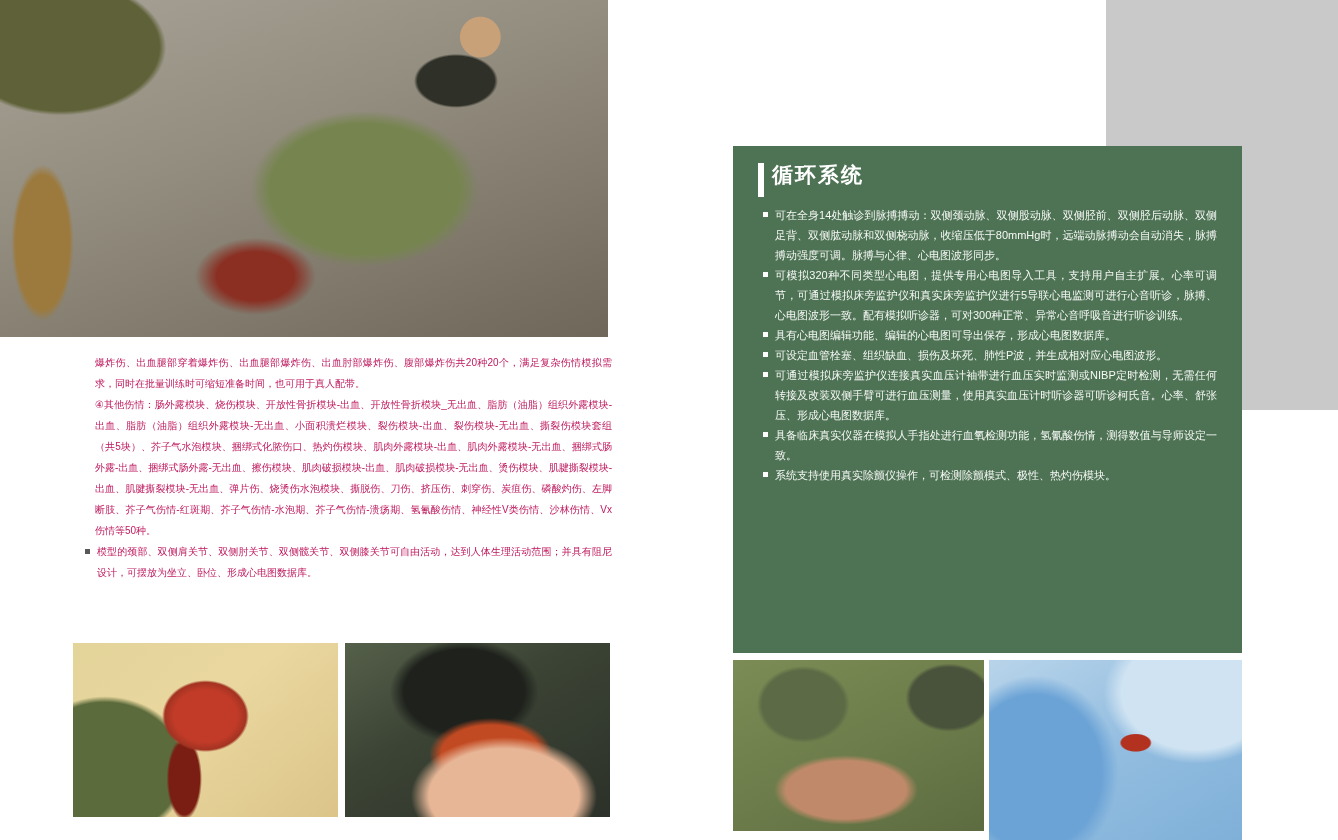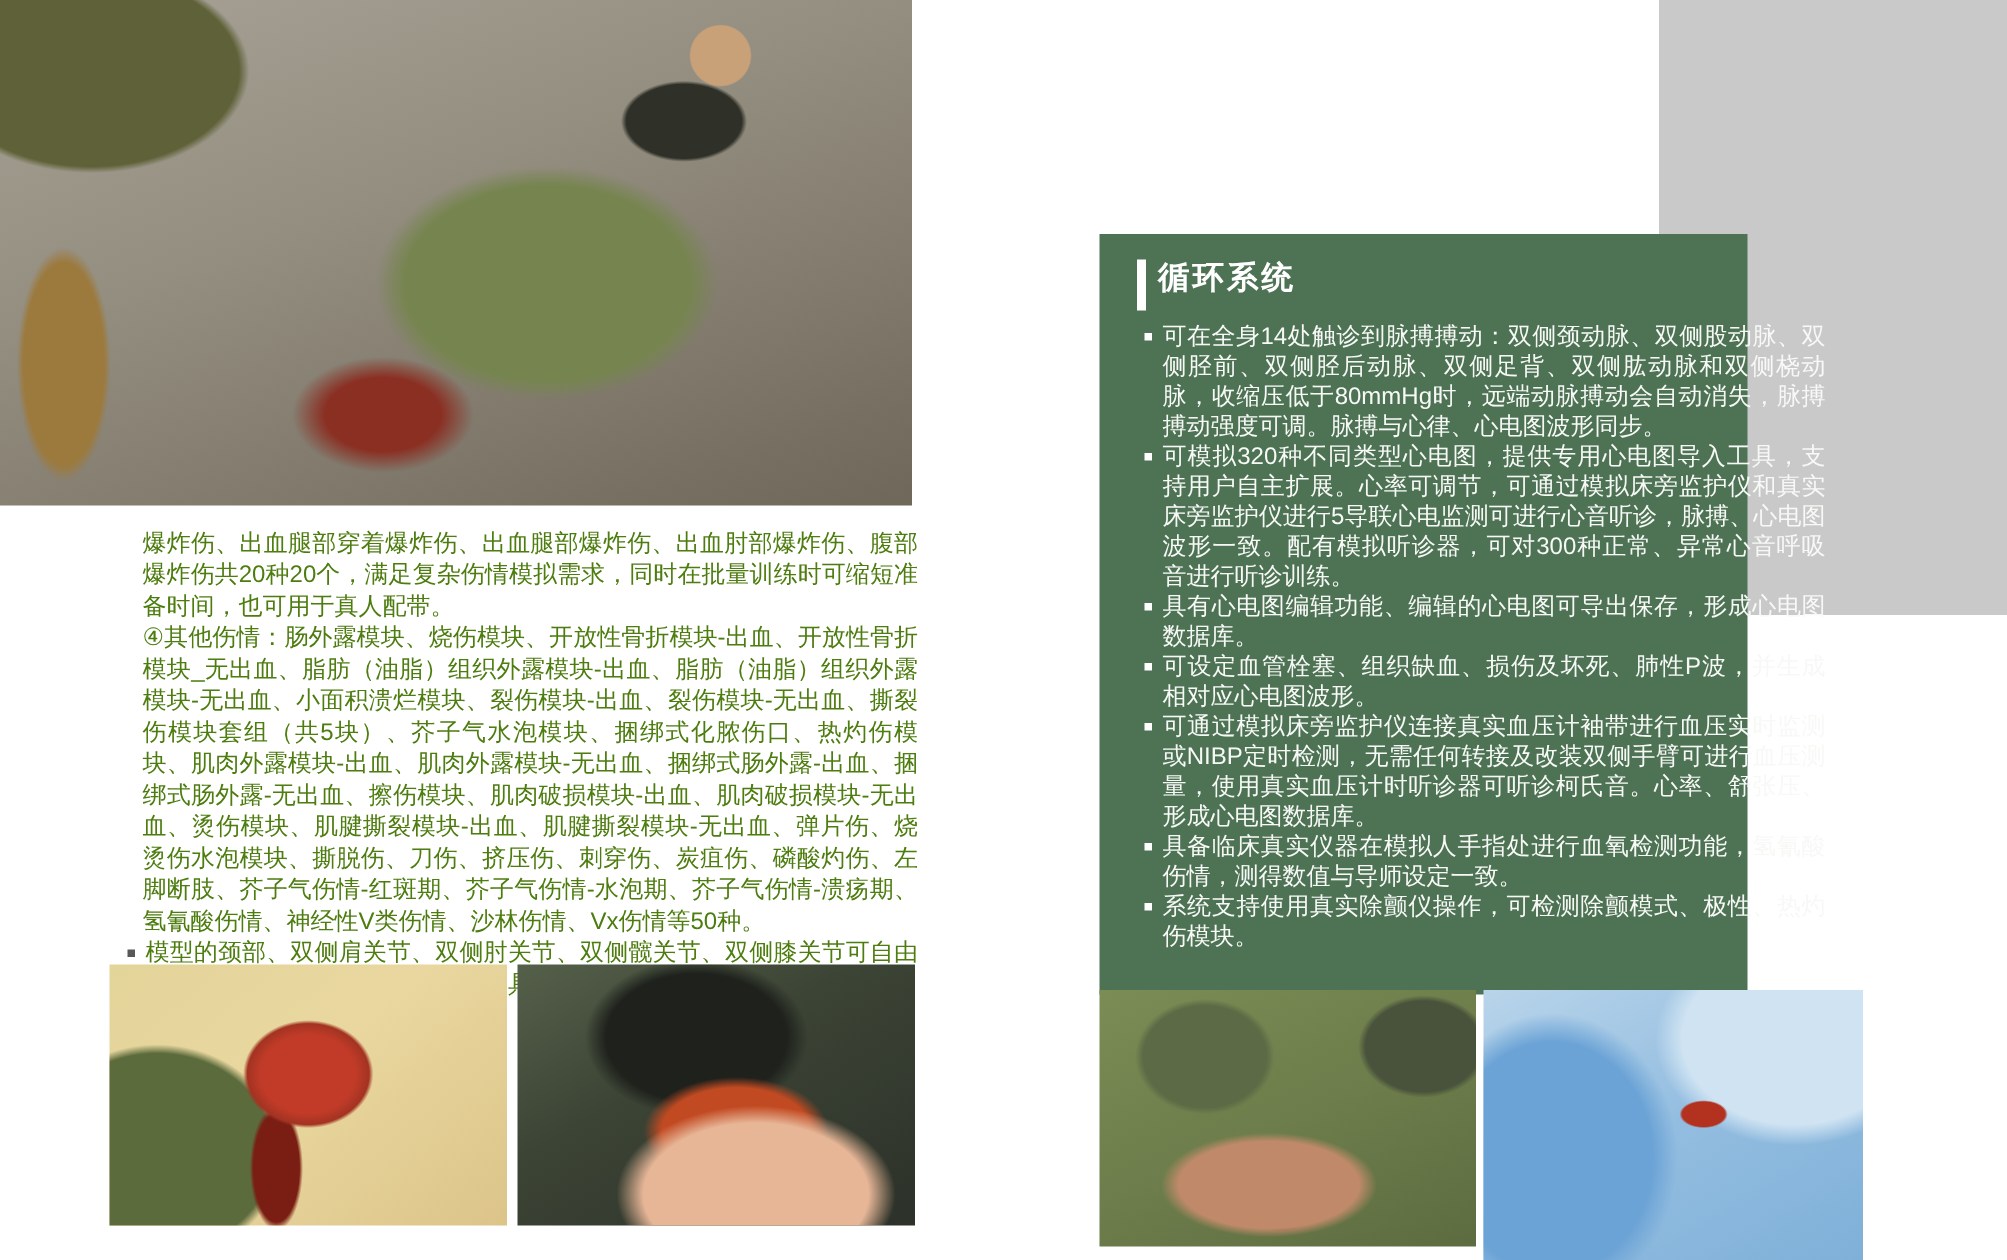--- a/index.html
+++ b/index.html
@@ -40,34 +40,34 @@
       radial-gradient(ellipse 70px 55px at 86% 22%, #49523b 0 55%, rgba(0,0,0,0) 62%),
       linear-gradient(155deg,#7c8c55 0%,#6d7d4b 50%,#5d6c40 100%);}
   .photo-surgical{left:989px;top:660px;width:253px;height:180px;
     background:
       radial-gradient(ellipse 26px 15px at 58% 46%, #b3321f 0 55%, rgba(0,0,0,0) 62%),
       radial-gradient(ellipse 150px 115px at 82% 18%, #cfe3f2 0 50%, rgba(0,0,0,0) 62%),
       radial-gradient(ellipse 140px 160px at 18% 62%, #6ba3d6 0 48%, rgba(0,0,0,0) 60%),
       linear-gradient(150deg,#b8d4ea 0%,#93bde0 50%,#7fb0d8 100%);}
 
   
-  .left-col{position:absolute;left:85px;top:352px;width:527px;color:#4d7c0f;
-    font-size:16px;line-height:21px;text-align:justify;}
+  .left-col{position:absolute;left:85px;top:352px;width:527px;color:#be185d;
+    font-size:10px;line-height:21px;text-align:justify;}
   .left-col p{margin:0;padding-left:10px;}
   .left-col .li{position:relative;margin:0;padding-left:12px;}
   .left-col .li::before{content:'';position:absolute;left:0;top:8px;width:5px;height:5px;background:#5a5857;}
 
   
-  .green-panel{position:absolute;left:733px;top:156px;width:432px;height:507px;background:#4d7254;color:#f7f9f6;}
+  .green-panel{position:absolute;left:733px;top:146px;width:509px;height:507px;background:#4d7254;color:#f7f9f6;}
   .panel-header{position:absolute;left:25px;top:15px;height:38px;}
   .title-bar{position:absolute;left:0;top:2px;width:6px;height:34px;background:#ffffff;}
   .panel-header h2{position:absolute;left:14px;top:0;margin:0;width:200px;
     font-size:21px;font-weight:bold;letter-spacing:2px;white-space:nowrap;color:#ffffff;}
   .panel-list{position:absolute;left:42px;top:59px;width:442px;margin:0;padding:0;list-style:none;
-    font-size:16px;line-height:20px;text-align:justify;}
+    font-size:11px;line-height:20px;text-align:justify;}
   .panel-list li{position:relative;margin:0;padding-left:0;}
   .panel-list li::before{content:'';position:absolute;left:-12px;top:7px;width:5px;height:5px;background:#ffffff;}
 </style>
 </head>
 <body>
 
 <div class="page">
 
   <div class="gray-block"></div>
 

